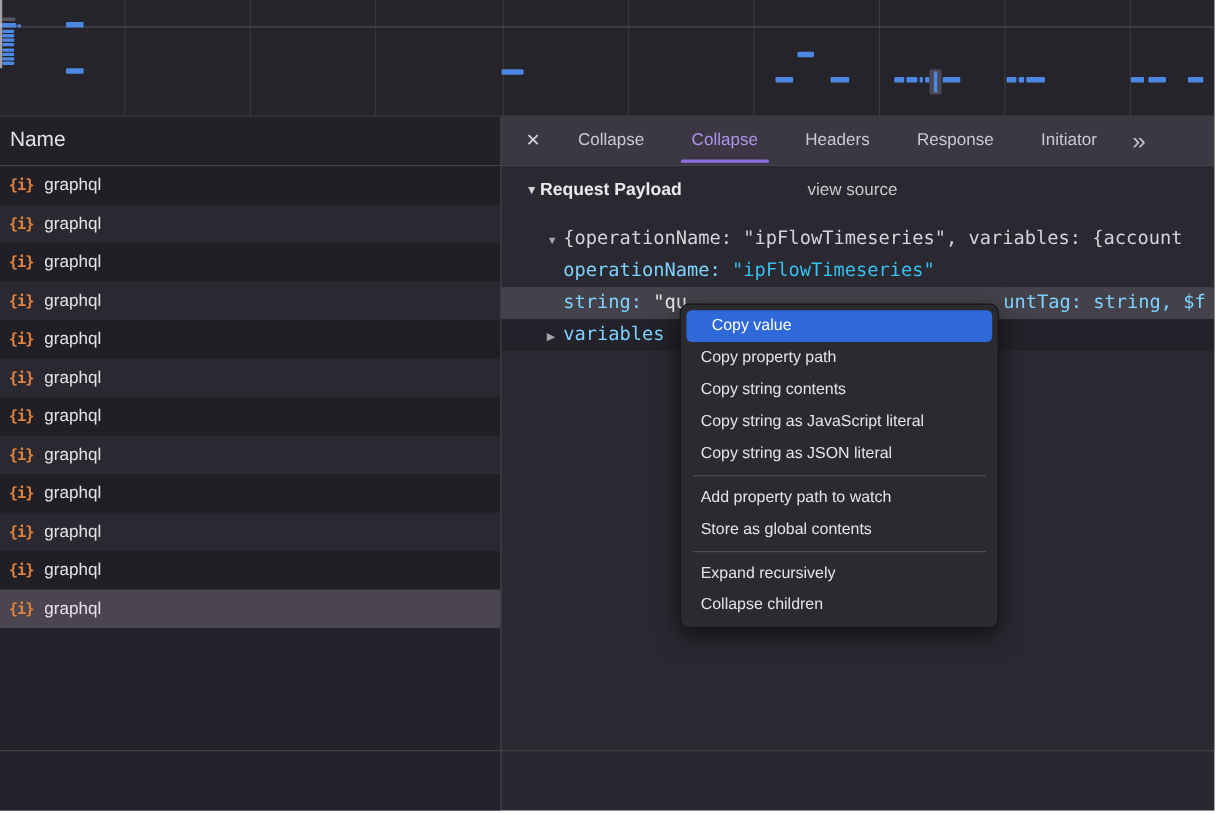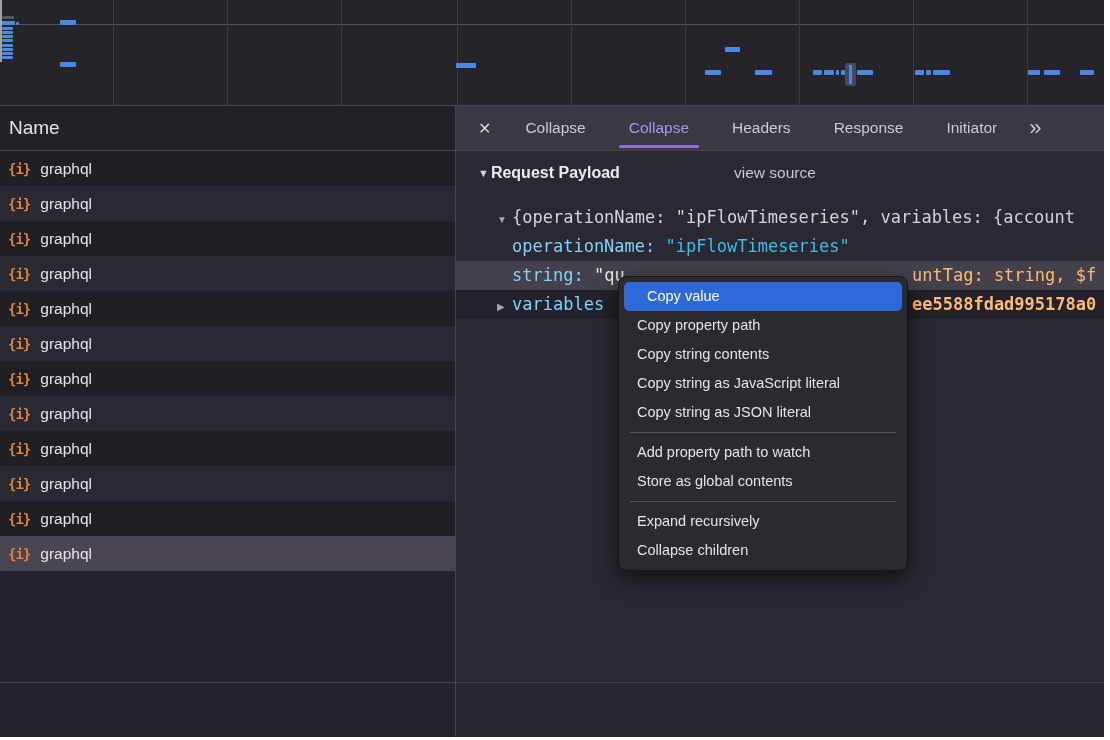--- a/index.html
+++ b/index.html
@@ -42,21 +42,21 @@
   .view-source{position:absolute;left:256px;top:0;font-size:15.5px;font-weight:normal;color:#cac7cf;white-space:nowrap;}
   .prow{position:absolute;left:0;width:100%;height:29px;line-height:29px;white-space:nowrap;overflow:hidden;font-family:"DejaVu Sans Mono",monospace;font-size:17px;color:#d4d2da;box-sizing:border-box;}
   .prow .tri{display:inline-block;width:15px;font-size:10px;color:#a5a3ab;font-family:"Liberation Sans",sans-serif;}
   .indent1{padding-left:42px;}
   .indent2{padding-left:57px;}
   .key{color:#7dd3fc;}
   .str{color:#35c0ee;}
   .plain{color:#e9e7ed;}
   .row-query{background:#45414b;}
   .row-vars{background:#232129;}
-  .frag-right{position:absolute;left:457px;top:0;color:#fdba74;}
+  .frag-right{position:absolute;left:457px;top:0;color:#7dd3fc;}
   .frag-right.b{font-weight:bold;}
   
   .v-divider{position:absolute;left:455px;top:106px;width:1px;height:631px;background:#47454c;}
   .footer-line{position:absolute;left:0;top:682px;width:1104px;height:1px;background:#47454c;}
   
   .ctx-menu{position:absolute;left:618px;top:276px;width:290px;background:#2b2a2e;border:1px solid #151417;border-radius:8px;box-shadow:0 8px 22px rgba(0,0,0,.55);padding:5px 0;box-sizing:border-box;z-index:10;}
   .menu-item{height:29px;line-height:29px;margin:0 5px;padding:0 13px;border-radius:5px;font-size:14.5px;color:#e5e3e8;white-space:nowrap;cursor:default;}
   .menu-item.highlighted{color:#ffffff;}
   .menu-divider{height:1px;background:#55535a;margin:5px 11px;}
 </style>
@@ -195,21 +195,20 @@
       <span class="key">operationName:</span><span> </span><span class="str">"ipFlowTimeseries"</span>
     </div>
 
     <div class="prow indent2 row-query" style="top:110px;">
       <span class="key">string:</span><span> </span><span class="plain">"qu</span>
       <span class="frag-right">untTag: string, $f</span>
     </div>
 
     <div class="prow indent1 row-vars" style="top:139px;">
       <span class="tri">▶</span><span class="key">variables</span>
-      <span class="frag-right b">ee5588fdad995178a0</span>
     </div>
   </div>
 
   <div class="v-divider"></div>
   <div class="footer-line"></div>
 
   <div class="ctx-menu">
     <div class="menu-item highlighted" style="background: rgb(46, 104, 217); padding-left: 23px;">Copy value</div>
     <div class="menu-item">Copy property path</div>
     <div class="menu-item">Copy string contents</div>

